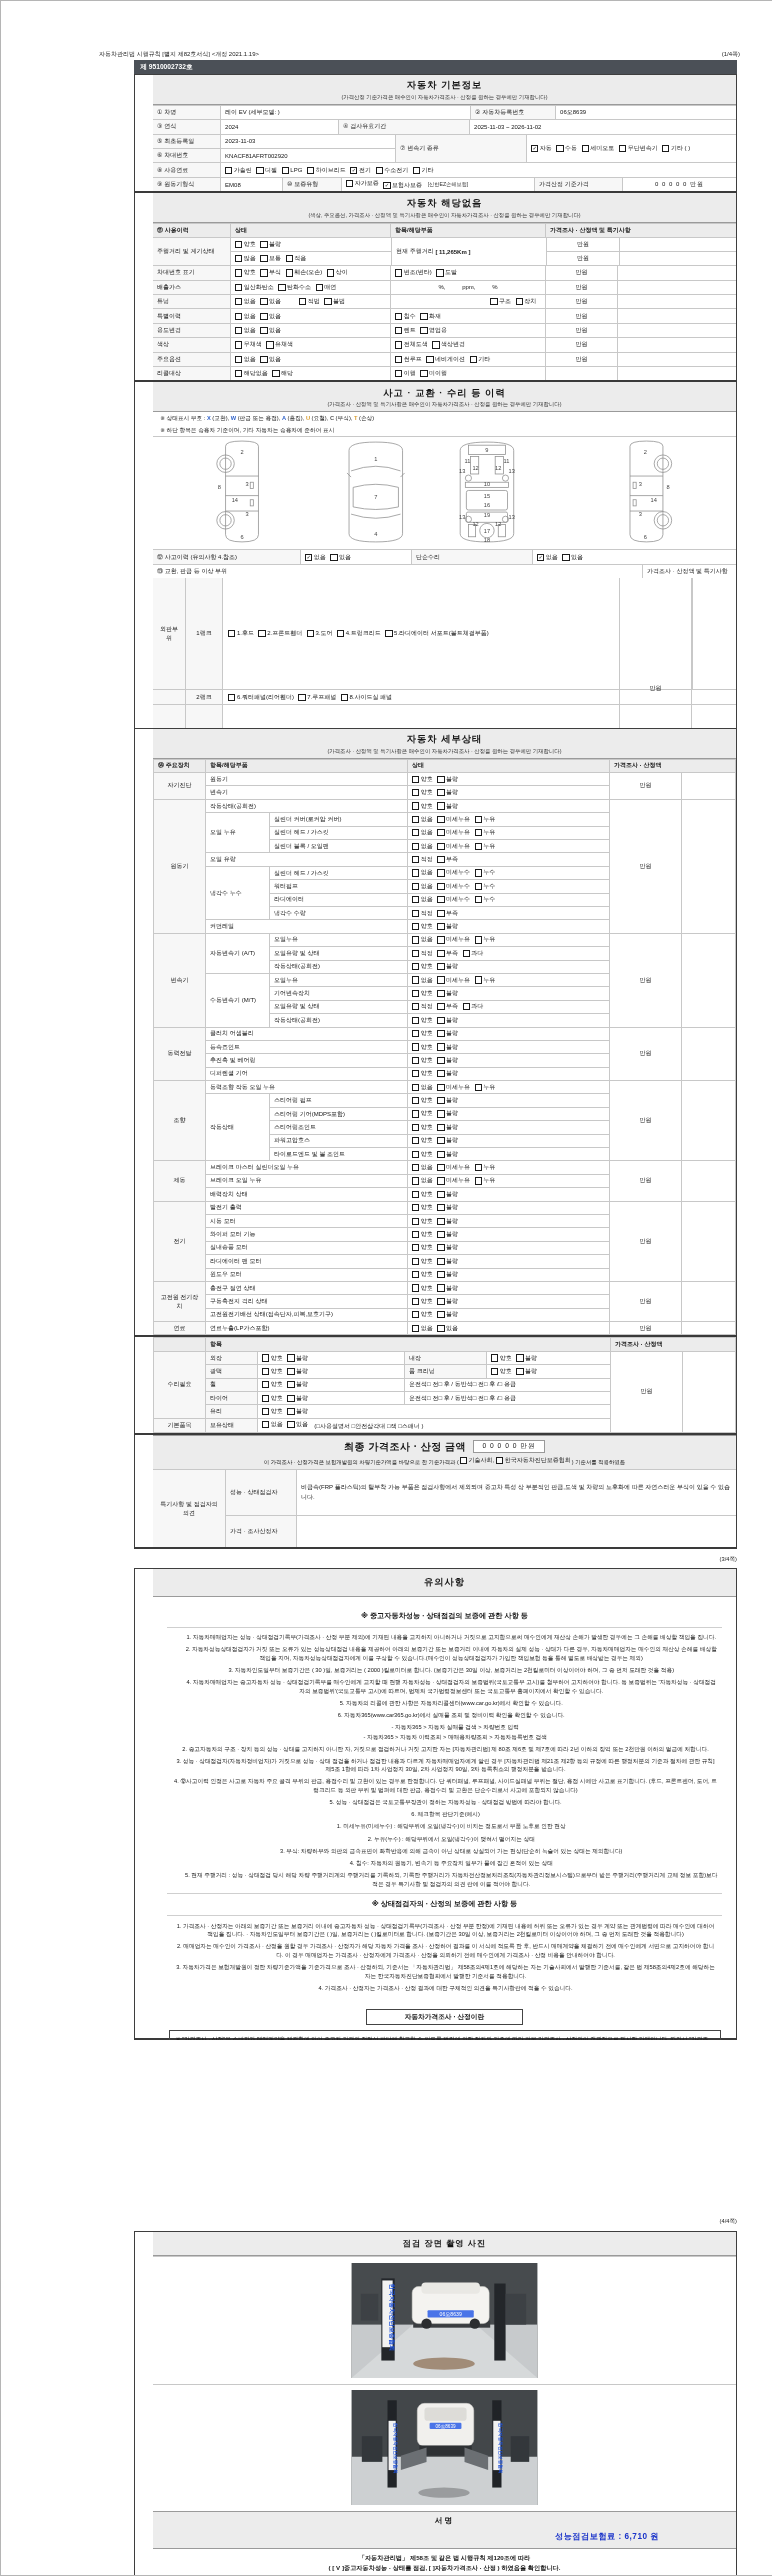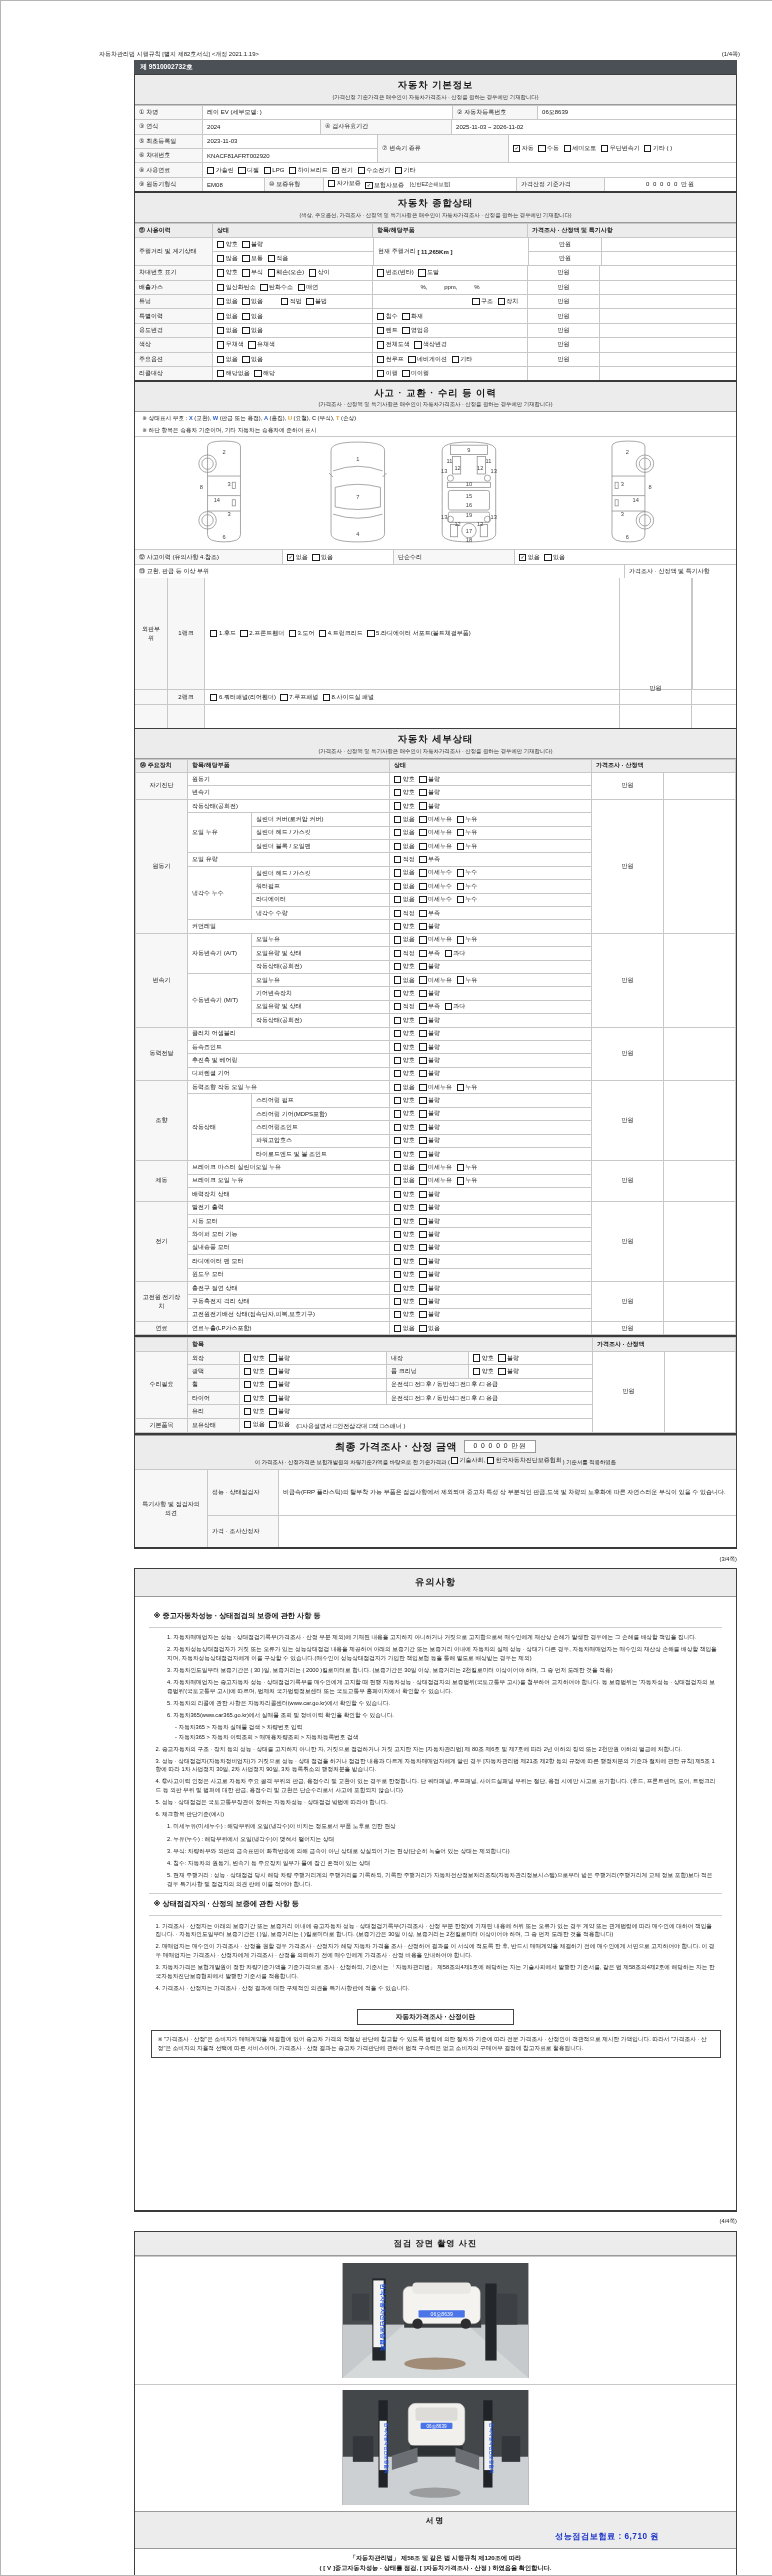--- a/index.html
+++ b/index.html
@@ -9,21 +9,21 @@
   .marker{position:absolute;right:35px;font-size:5.7px;color:#222;}
   .block{position:absolute;left:133px;width:603px;}
   
   .titleblock{position:relative;background:#4b5057;color:#fff;text-align:center;padding:10.3px 0 6.2px;}
   .titleblock::before{content:"";position:absolute;left:0;top:3.6px;height:3.6px;width:100%;background:#fff;}
   .t-main{font-size:14px;font-weight:bold;letter-spacing:1px;margin-top:3.1px;}
   .t-sub{font-size:7.7px;margin-top:2.6px;letter-spacing:0.5px;}
   .t-note{font-size:5.4px;margin-top:2.1px;color:#e8e8e8;}
   .docbar{background:#4b5057;color:#fff;font-size:6.7px;font-weight:bold;padding:2.6px 6.2px;border-top:1px solid #fff;}
   
-  .tbl{border:1px solid #3e3e3e;border-bottom:2.1px solid #3a3a3a;background:#fff;}
+  .tbl{border:1px solid #3e3e3e;border-bottom:2.1px solid #3a3a3a;background:#fff;padding-left:18px;}
   .tbl + .tbl{border-top:none;}
   .sechead{background:#ececec;text-align:center;padding:4.1px 2.1px 3.1px;border-bottom:0.5px solid #9a9a9a;}
   .sechead .h1{font-size:9.3px;font-weight:bold;letter-spacing:1px;}
   .sechead .h2{font-size:5.4px;margin-top:1.5px;color:#333;}
   .frow{display:flex;border-top:0.5px solid #c8c8c8;min-height:14.4px;box-sizing:border-box;align-items:stretch;}
   .frow:first-child{border-top:none;}
   .fc{box-sizing:border-box;padding:1px 4.1px;display:flex;align-items:center;border-left:0.5px solid #c8c8c8;font-size:6px;min-height:13.4px;}
   .fc:first-child{border-left:none;}
   .lab{background:#f7f7f7;}
   .cen{justify-content:center;text-align:center;}
@@ -36,21 +36,21 @@
   .cb .bx{width:5.2px;height:5.2px;border:1px solid #1c1c1c;margin-right:1.5px;display:inline-flex;align-items:center;justify-content:center;font-size:5.2px;font-weight:700;line-height:1;background:#fff;flex:0 0 auto;}
   .smallnote{font-size:5.2px;color:#333;margin-left:1px;}
   
   table.dt{border-collapse:collapse;width:100%;}
   table.dt td{border:0.5px solid #c8c8c8;font-size:6px;padding:1px 4.1px;height:13.4px;box-sizing:border-box;}
   table.dt td.lab{background:#f7f7f7;}
   table.dt td.cen{text-align:center;}
   table.dt tr.hd td{background:#ececec;font-weight:bold;text-align:left;}
   
   .ntwrap{padding:3.1px 0 5.2px;}
-  .nt{font-size:5.7px;line-height:1.5;margin:3.6px 18.5px 3.6px 20.6px;}
+  .nt{font-size:5.7px;line-height:1.5;margin:3.6px 18.5px 3.6px 20.6px;text-align:center;}
   .nt.l1{margin-left:20.6px;}
   .nt.l2{margin-left:32px;}
   .nt.l3{margin-left:40px;margin-top:1px;margin-bottom:1px;}
   .nt.hdr{font-size:7.2px;font-weight:bold;margin:5.2px 14.4px;padding:5.2px 4.1px;border-bottom:0.5px solid #cfcfcf;}
   .nt.hdr2{border-top:0.5px solid #cfcfcf;}
   .nbox-title{width:155px;margin:8.2px auto 4.1px;border:0.5px solid #444;text-align:center;font-weight:bold;font-size:6.7px;padding:2.6px 0;}
   .nbox{border:0.5px solid #444;margin:3.1px 15.5px 7.2px;padding:4.1px 6.2px;font-size:5.7px;line-height:1.6;}
   
   .noteline{font-size:5.7px;padding:3.1px 7.2px 1px;}
   .noteline:last-of-type{padding-bottom:4.1px;}
@@ -185,21 +185,21 @@
               </span></span>
           <span class="smallnote">[신한EZ손해보험]</span>
         </div>
         <div class="fc lab" style="width:88px">가격산정 기준가격</div>
         <div class="fc cen" style="flex:1;letter-spacing:1px">0 0 0 0 0 만원</div>
       </div>
     </div>
 
     <div class="tbl">
       <div class="sechead">
-        <div class="h1">자동차 종합상태</div>
+        <div class="h1">자동차 해당없음</div>
         <div class="h2">(색상, 주요옵션, 가격조사 · 산정액 및 특기사항은 매수인이 자동차가격조사 · 산정을 원하는 경우에만 기재합니다)</div>
       </div>
       <div class="frow" style="background:#ececec;font-weight:bold">
         <div class="fc" style="width:77px;background:#ececec">⑪ 사용이력</div>
         <div class="fc" style="width:160px">상태</div>
         <div class="fc" style="width:155px">항목/해당부품</div>
         <div class="fc" style="flex:1">가격조사 · 산정액 및 특기사항</div>
       </div>
       <div class="frow" style="min-height:28px">
         <div class="fc lab" style="width:77px">주행거리 및 계기상태</div>
@@ -1337,21 +1337,21 @@
           </div>
           <div class="sub" style="padding:0;min-height:32px">
             <div class="fc lab" style="width:70px;height:100%">가격 · 조사산정자</div>
             <div class="fc" style="flex:1;height:100%"></div>
           </div>
         </div>
       </div>
     </div>
   </div>
 
-  <div class="block" style="top:1567px;height:644px;overflow:hidden">
+  <div class="block" style="top:1567px;height:472px;overflow:hidden">
     <div class="tbl" style="height:100%;box-sizing:border-box">
       <div class="sechead" style="padding:7.2px 0">
         <div class="h1">유의사항</div>
       </div>
       <div class="ntwrap" id="notices-body">
           <div class="nt hdr">※ 중고자동차성능 · 상태점검의 보증에 관한 사항 등</div>
           <div class="nt l2">1. 자동차매매업자는 성능 · 상태점검기록부(가격조사 · 산정 부분 제외)에 기재된 내용을 고지하지 아니하거나 거짓으로 고지함으로써 매수인에게 재산상 손해가 발생한 경우에는 그 손해를 배상할 책임을 집니다.</div>
           <div class="nt l2">2. 자동차성능상태점검자가 거짓 또는 오류가 있는 성능상태점검 내용을 제공하여 아래의 보증기간 또는 보증거리 이내에 자동차의 실제 성능 · 상태가 다른 경우, 자동차매매업자는 매수인의 재산상 손해를 배상할 책임을 지며, 자동차성능상태점검자에게 이를 구상할 수 있습니다.(매수인이 성능상태점검자가 가입한 책임보험 등을 통해 별도로 배상받는 경우는 제외)</div>
           <div class="nt l2">3. 자동차인도일부터 보증기간은 ( 30 )일, 보증거리는 ( 2000 )킬로미터로 합니다. (보증기간은 30일 이상, 보증거리는 2천킬로미터 이상이어야 하며, 그 중 먼저 도래한 것을 적용)</div>
           <div class="nt l2">4. 자동차매매업자는 중고자동차 성능 · 상태점검기록부를 매수인에게 고지할 때 현행 자동차성능 · 상태점검자의 보증범위(국토교통부 고시)를 첨부하여 고지하여야 합니다. 동 보증범위는 '자동차성능 · 상태점검자의 보증범위'(국토교통부 고시)에 따르며, 법제처 국가법령정보센터 또는 국토교통부 홈페이지에서 확인할 수 있습니다.</div>

